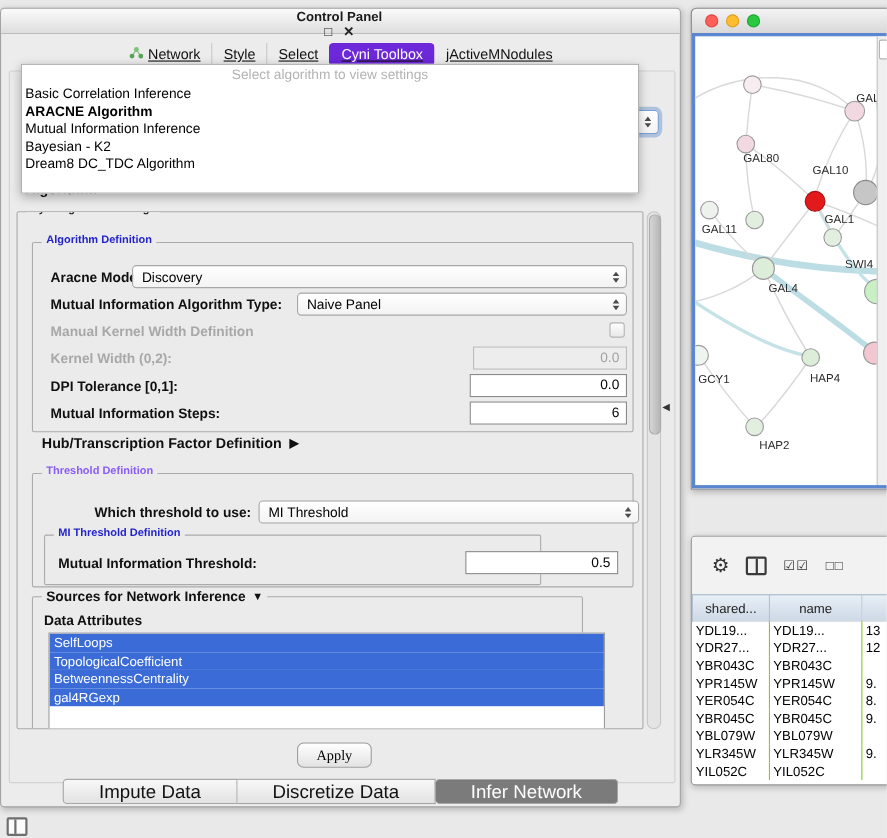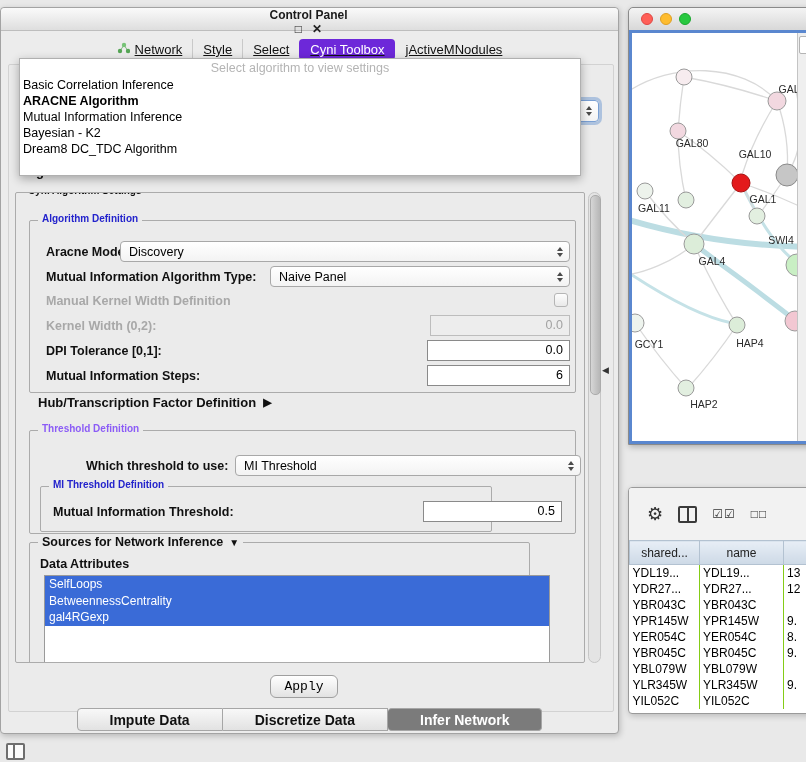--- a/index.html
+++ b/index.html
@@ -74,25 +74,25 @@
       border:1px solid #9a9a9a;overflow:hidden;}
   .attr-item{height:16.5px;line-height:16.5px;background:#3a6bd7;color:#fff;font-size:12px;padding-left:4px;}
 
   .vscroll{position:absolute;left:587px;top:184px;width:13px;height:471px;background:#e4e4e4;
       border:1px solid #c6c6c6;border-radius:7px;box-sizing:border-box;z-index:6;}
   .vthumb{position:absolute;left:1px;top:2px;width:9px;height:198px;border-radius:5px;
       background:linear-gradient(90deg,#d6d6d6,#b6b6b6);border:1px solid #ababab;}
   .collapse{position:absolute;left:601px;top:357px;font-size:9px;color:#333;z-index:7;}
 
   .apply{position:absolute;left:269px;top:667px;width:68px;height:23px;background:linear-gradient(#ffffff,#e2e2e2);
-      border:1px solid #9f9f9f;border-radius:6px;font-size:13px;color:#000;font-family:Liberation Mono, monospace;
+      border:1px solid #9f9f9f;border-radius:6px;font-size:13px;color:#000;font-family:Liberation Serif, serif;
       display:flex;align-items:center;justify-content:center;box-sizing:border-box;z-index:6;}
   .bottom-tabs{position:absolute;left:0;right:0;top:700px;height:23px;display:flex;justify-content:center;z-index:6;}
-  .bt-seg{padding:0 32px;font-size:14px;color:#111;background:linear-gradient(#f8f8f8,#e2e2e2);
-      border:1px solid #a6a6a6;border-left:none;display:flex;align-items:center;font-weight:bold;}
+  .bt-seg{padding:0 32px;font-size:17px;color:#111;background:linear-gradient(#f8f8f8,#e2e2e2);
+      border:1px solid #a6a6a6;border-left:none;display:flex;align-items:center;}
   .bt-seg:first-child{border-left:1px solid #a6a6a6;border-radius:4px 0 0 4px;}
   .bt-seg:last-child{border-radius:0 4px 4px 0;}
   .bt-seg.selected{background:#7b7b7b;color:#fff;border-radius:4px;}
 
   
   .net{left:628px;top:7px;width:185px;height:438px;background:#e4e4e4;border:1px solid #8a8a8a;
       border-radius:5px 5px 0 0;box-shadow:1px 2px 6px rgba(0,0,0,.25);}
   .mac-titlebar{height:22px;background:linear-gradient(#f4f4f4,#d8d8d8);border-bottom:1px solid #b0b0b0;
       border-radius:5px 5px 0 0;display:flex;align-items:center;gap:7px;padding-left:12px;}
   .light{width:12px;height:12px;border-radius:50%;box-sizing:border-box;}
@@ -245,20 +245,21 @@
       </div>
 
       <div class="groupbox sources">
         <span class="src-title">
           <span>Sources for Network Inference</span>
           <span class="src-arrow">▼</span>
         </span>
         <span class="lbl" style="left:10px;top:14px">Data Attributes</span>
         <div class="attr-list">
           <div class="attr-item">SelfLoops</div>
+          <div class="attr-item">TopologicalCoefficient</div>
           <div class="attr-item">BetweennessCentrality</div>
           <div class="attr-item">gal4RGexp</div>
         </div>
       </div>
     </div>
 
     <div class="vscroll">
       <div class="vthumb"></div>
     </div>
     <div class="collapse">◀</div>

